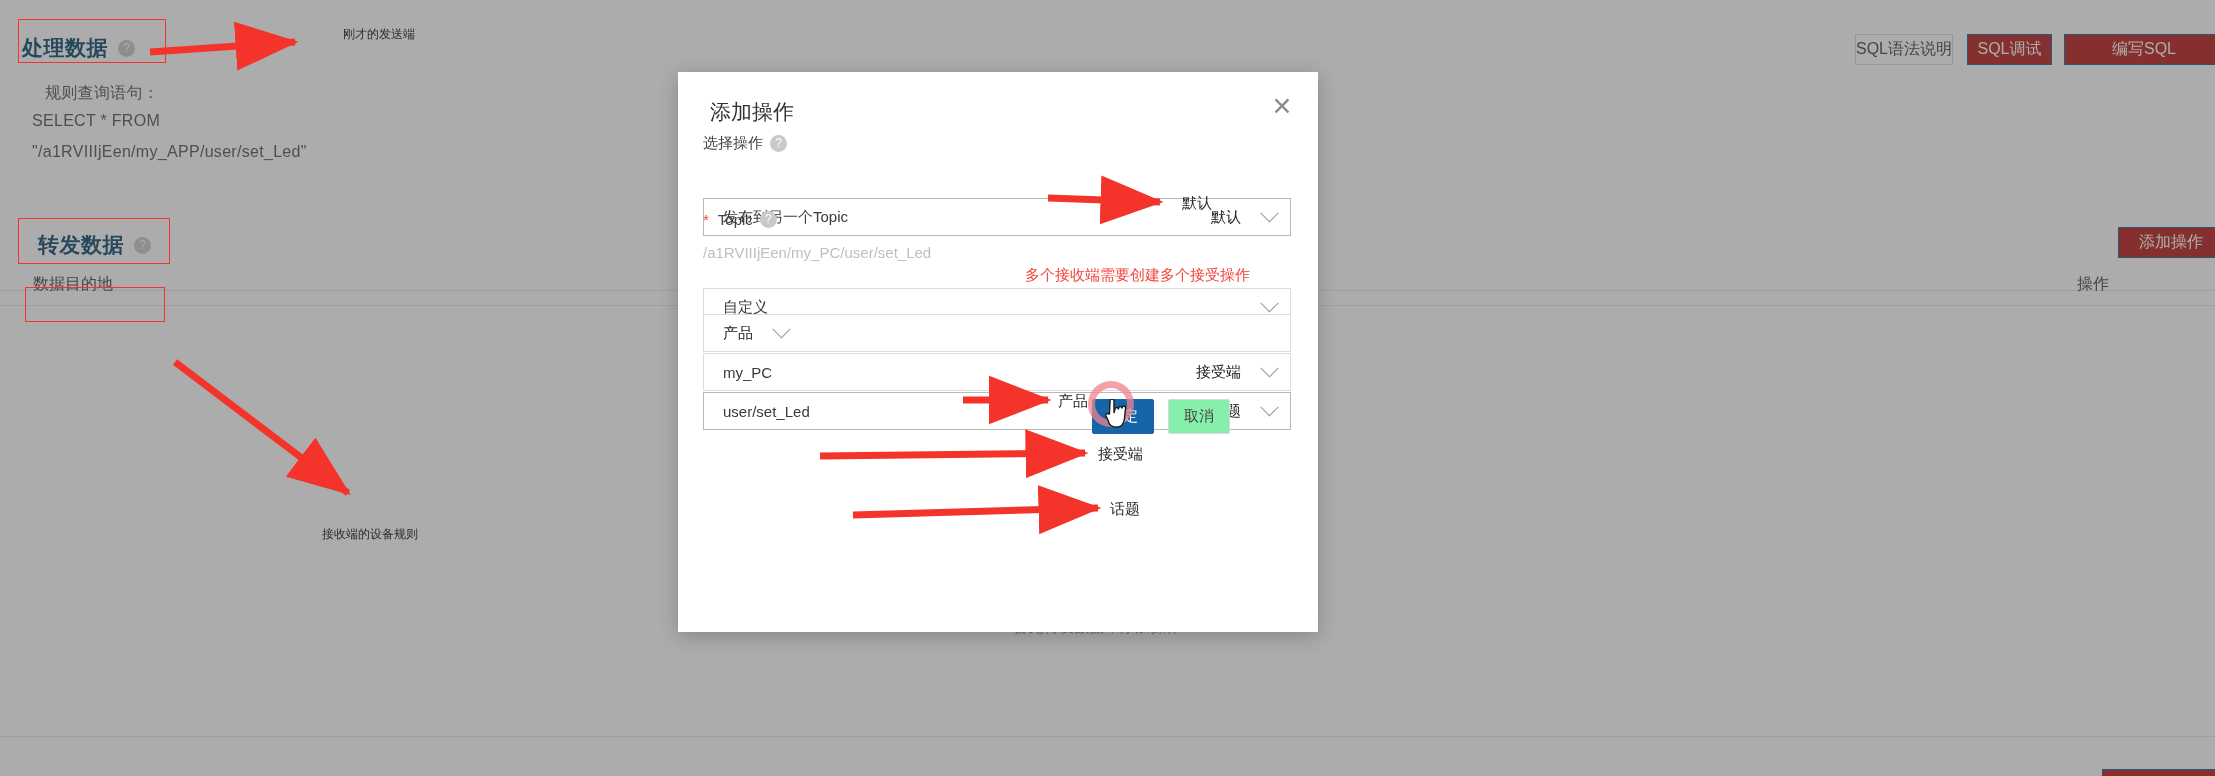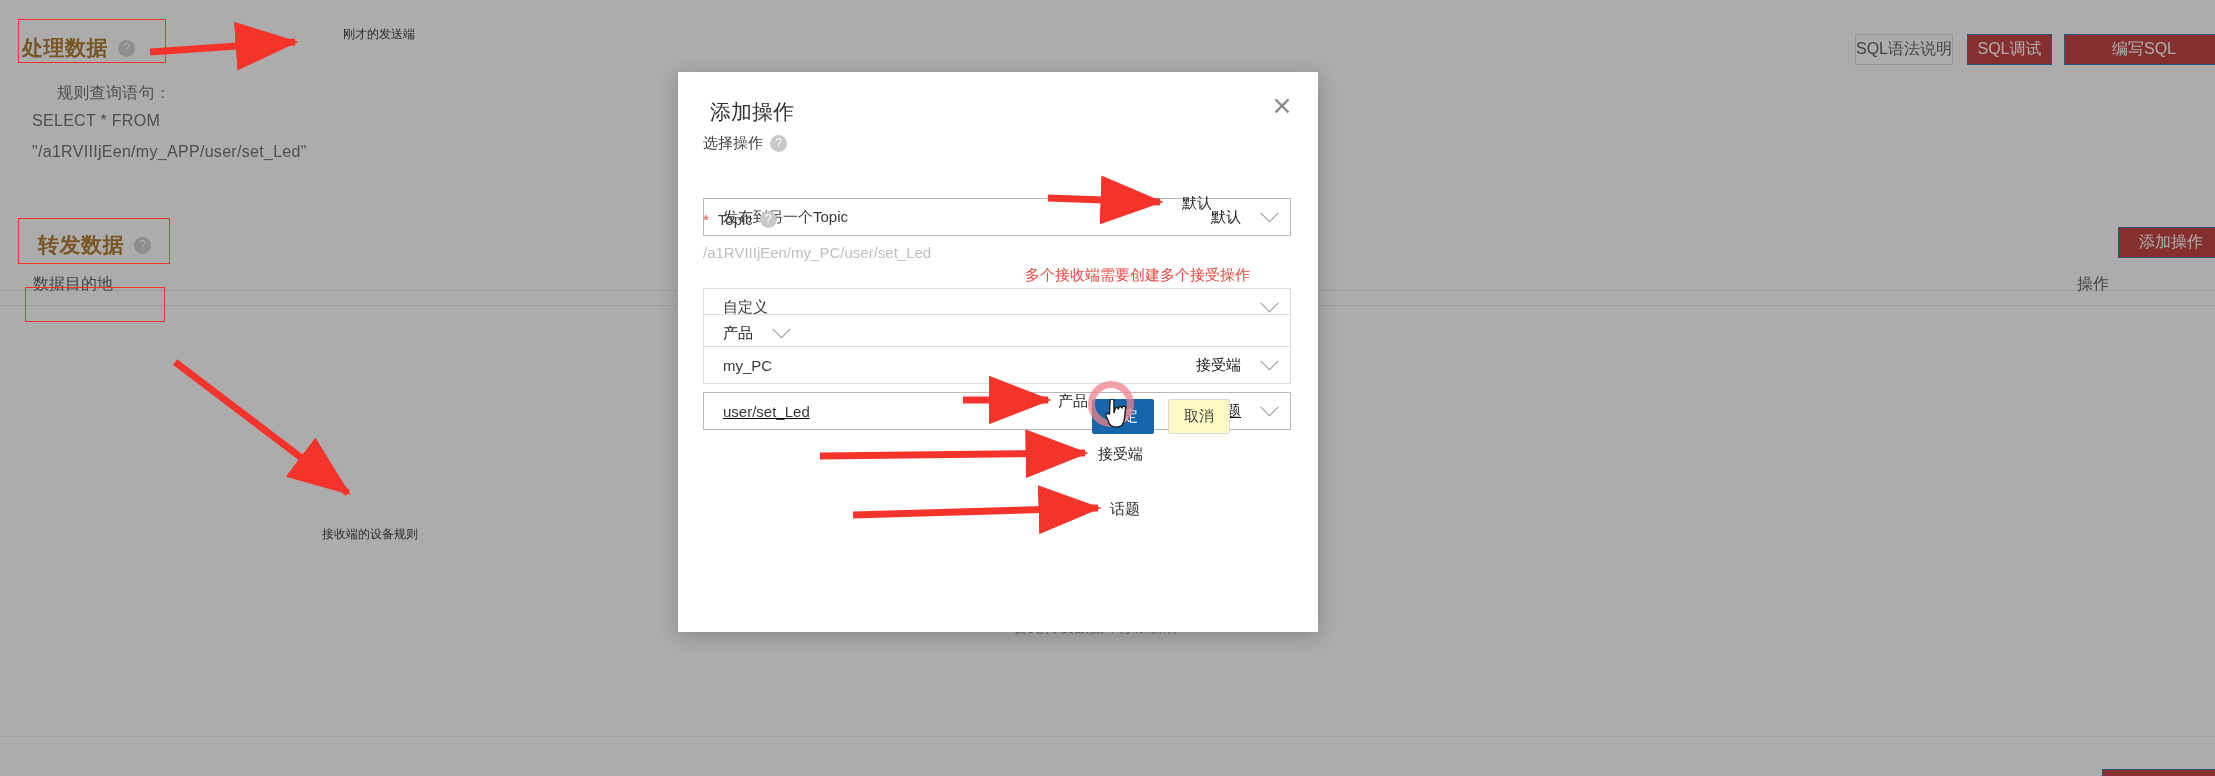--- a/index.html
+++ b/index.html
@@ -13,21 +13,21 @@
   
   #page {
     position: absolute; inset: 0;
     background: #ffffff;
   }
   .section-title-wrap {
     position: absolute;
     display: flex; align-items: center; gap: 10px;
   }
   .section-title {
-    font-size: 21px; font-weight: bold; color: #a16207;
+    font-size: 21px; font-weight: bold; color: #0c4a6e;
     letter-spacing: .5px;
   }
   .help-icon {
     width: 17px; height: 17px; border-radius: 50%;
     background: #c9c9c9; color: #fff;
     font-size: 12px; line-height: 17px; text-align: center;
     font-family: "Liberation Sans", sans-serif;
     display: inline-block;
   }
   .body-text {
@@ -134,21 +134,21 @@
     transform: rotate(45deg) translate(-3px,-3px);
     flex: 0 0 auto;
   }
   .modal-btn {
     position: absolute;
     height: 35px;
     display: inline-flex; align-items: center; justify-content: center;
     font-size: 15px; cursor: pointer; border-radius: 2px;
   }
   .modal-btn.ok  { background:#1565a8; border:1px solid #1565a8; color:#fff; }
-  .modal-btn.cancel { background:#fef9c3; border:1px solid #d9d9d9; color:#444; }
+  .modal-btn.cancel { background:#86efac; border:1px solid #d9d9d9; color:#444; }
 
   
   .ripple {
     position: absolute;
     width: 46px; height: 46px; border-radius: 50%;
     border: 7px solid rgba(240,130,140,.75);
     z-index: 55; pointer-events: none;
   }
   .cursor {
     position: absolute; z-index: 60; pointer-events: none;
@@ -164,21 +164,21 @@
 </head>
 <body>
 
 <div id="page">
 
   <div class="section-title-wrap" style="left:22px; top:34px;">
     <span class="section-title">处理数据</span>
     <span class="help-icon">?</span>
   </div>
 
-  <div class="body-text" style="left:45px; top:83px;margin-left:12px;">规则查询语句：</div>
+  <div class="body-text" style="left:45px; top:83px;">规则查询语句：</div>
   <div class="body-text" style="left:32px; top:112px;">SELECT * FROM</div>
   <div class="body-text" style="left:32px; top:143px;">"/a1RVIIIjEen/my_APP/user/set_Led"</div>
 
   <div class="btn btn-default" style="left:1855px; top:34px; width:98px; height:31px;">SQL语法说明</div>
   <div class="btn btn-primary" style="left:1967px; top:34px; width:85px; height:31px;">SQL调试</div>
   <div class="btn btn-primary" style="left:2064px; top:34px; width:160px; height:31px;">编写SQL</div>
 
   <div class="hr" style="top:290px;"></div>
 
   <div class="section-title-wrap" style="left:38px; top:231px;">
@@ -228,27 +228,27 @@
   <div class="select" style="top:216px;">
     <span class="val">自定义</span>
     <span class="chev"></span>
   </div>
 
   <div class="select" style="top:242px;">
     <span class="tail">产品</span>
     <span class="chev"></span>
   </div>
 
-  <div class="select" style="top:274px;">
+  <div class="select" style="top:281px;">
     <span class="val">my_PC</span>
     <span class="tail">接受端</span>
     <span class="chev"></span>
   </div>
 
-  <div class="select strong" style="top:320px;text-decoration:underline;">
+  <div class="select strong" style="top:320px;">
     <span class="val">user/set_Led</span>
     <span class="tail">话题</span>
     <span class="chev"></span>
   </div>
 
   <div class="modal-btn ok" style="left:414px; top:327px; width:62px;">确定</div>
   <div class="modal-btn cancel" style="left:490px; top:327px; width:62px;">取消</div>
 </div>
 
 <div class="ripple" style="left:1088px; top:381px;"></div>

